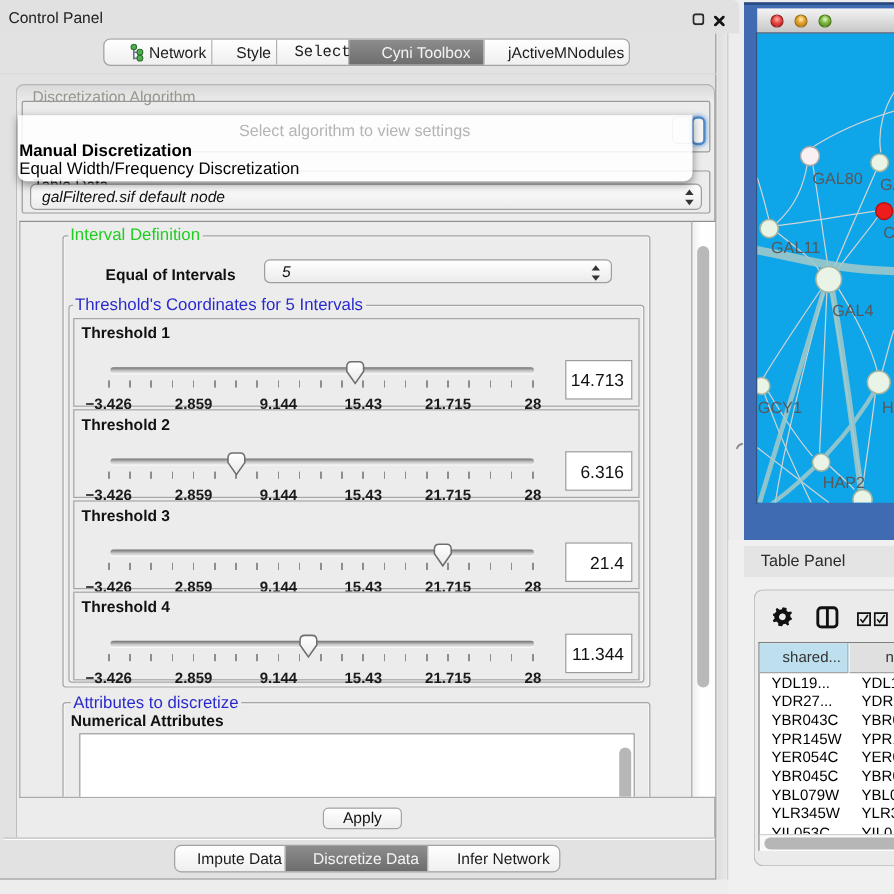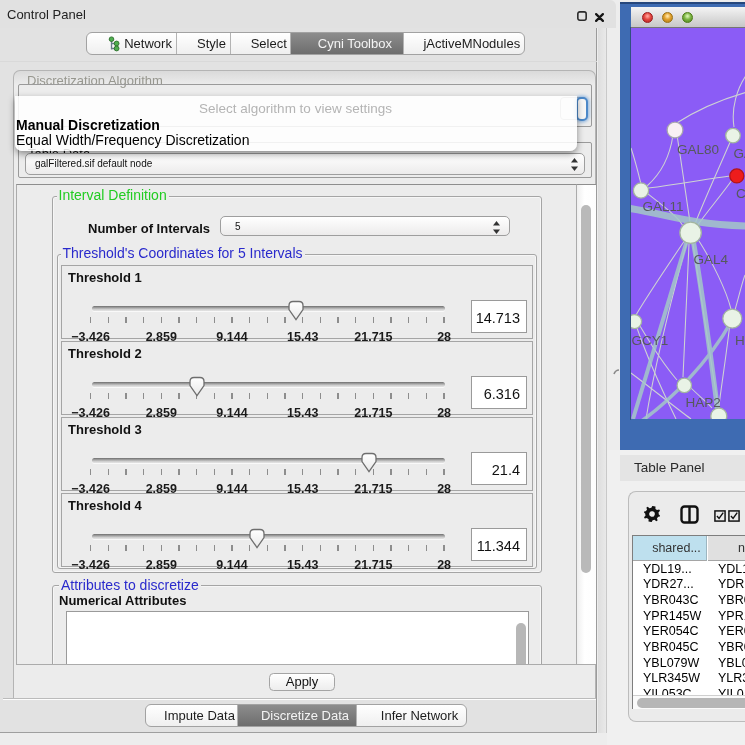--- a/index.html
+++ b/index.html
@@ -28,21 +28,21 @@
 <div class="abs" id="tabbar" style="left:85.5px;top:32px;width:439.5px;height:23px;border:1px solid #a2a2a2;border-radius:6px;background:linear-gradient(#ffffff,#efefef);display:flex;overflow:hidden;">
   <div class="seg" style="width:90.5px;">
     <svg width="15" height="16" viewBox="0 0 15 16" style="margin-right:3px;">
       <path d="M5.5 3.5 L5.5 13.5 M5.5 7.5 L10.5 7.5 M5.5 12.5 L10.5 12.5" stroke="#68798a" stroke-width="1.3" fill="none"></path>
       <circle cx="5.5" cy="3.2" r="2.3" fill="#4fae4f" stroke="#2d6e2d" stroke-width="0.9"></circle>
       <circle cx="10.6" cy="7.5" r="2.4" fill="#4fae4f" stroke="#2d6e2d" stroke-width="0.9"></circle>
       <circle cx="10.6" cy="12.5" r="2.4" fill="#4fae4f" stroke="#2d6e2d" stroke-width="0.9"></circle>
     </svg>
     Network</div>
   <div class="seg" style="width:55px;">Style</div>
-  <div class="seg" style="width:60px;">Select</div>
+  <div class="seg" style="width:60px;font-family:Liberation Mono, monospace;">Select</div>
   <div class="seg segsel" style="width:113px;">Cyni Toolbox</div>
   <div class="seg" style="width:121px;border-right:none;">jActiveMNodules</div>
 </div>
 <style>
   .seg { display:flex;align-items:center;justify-content:center;font-size:13px;color:#1c1c1c;border-right:1px solid #b3b3b3;height:100%;padding-left:16px; }
   .segsel { background:linear-gradient(#8d8d8d,#6d6d6d); color:#f4f4f4; }
 </style>
 
 
 <div class="abs" style="left:0px;top:60.5px;width:597px;height:1px;background:#d9d9d9;"></div>
@@ -58,29 +58,29 @@
 <div class="abs" style="left:18px;top:142px;width:574px;height:36px;border:1px solid #9a9a9a;border-radius:2px;"></div>
 <div class="abs" style="left:25px;top:135px;width:72px;font-size:13px;color:#111;background:#ececec;padding:11px 3px;">Table Data</div>
 <div class="abs combo" style="left:25px;top:152.5px;width:560px;height:22px;">
   <span style="margin-left:9px;">galFiltered.sif default node</span>
   <svg class="abs" style="right:5px;top:3px;" width="9" height="15" viewBox="0 0 9 15">
       <path d="M4.5 1 L8 5.5 L1 5.5 Z" fill="#333"></path>
       <path d="M4.5 14 L8 9.5 L1 9.5 Z" fill="#333"></path>
     </svg>
 </div>
 <style>
-  .combo { background:linear-gradient(#ffffff,#ecebeb); border:1px solid #9e9e9e; border-radius:5px; display:flex; align-items:center; font-size:10px; color:#111; }
+  .combo { background:linear-gradient(#ffffff,#ecebeb); border:1px solid #9e9e9e; border-radius:5px; display:flex; align-items:center; font-size:13px; color:#111;font-style:italic; }
 </style>
 
 
 <div class="abs" id="viewport" style="left:16px;top:184px;width:560px;height:481px;background:#ececec;border-top:1px solid #8e8e8e;border-left:1px solid #ababab;border-bottom:1px solid #ababab;overflow:hidden;">
 
   <div class="abs grp" style="left:35px;top:11px;width:490px;height:377px;"></div>
   <div class="abs glabel" style="left:39.5px;top:2px;color:#22cc22;">Interval Definition</div>
-  <div class="abs" style="left:71px;top:36px;font-size:13px;font-weight:bold;color:#111;">Number of Intervals</div>
+  <div class="abs" style="left:71px;top:36px;font-size:13px;font-weight:bold;color:#111;">Equal of Intervals</div>
   <div class="abs combo" style="left:203px;top:31px;width:290px;height:20px;">
     <span style="margin-left:14px;">5</span>
     <svg class="abs" style="right:8px;top:2.5px;" width="9" height="15" viewBox="0 0 9 15">
         <path d="M4.5 1 L8 5.5 L1 5.5 Z" fill="#333"></path>
         <path d="M4.5 14 L8 9.5 L1 9.5 Z" fill="#333"></path>
       </svg>
   </div>
 
   <div class="abs grp" style="left:40px;top:69px;width:480px;height:315px;"></div>
   <div class="abs glabel" style="left:43.5px;top:60px;color:#2a2acc;">Threshold's Coordinates for 5 Intervals</div>
@@ -192,21 +192,21 @@
   </svg>
 
 
 <div class="abs" style="left:620px;top:2px;width:125px;height:448px;background:#3e6bb2;border-top:2px solid #26477c;"></div>
 <div class="abs" style="left:631px;top:7px;width:114px;height:21px;background:linear-gradient(#f4f4f4,#c7c7c7);border-bottom:1px solid #757575;"></div>
 <div class="abs tl" style="left:641.5px;top:12px;background:radial-gradient(circle at 50% 35%, #ff9d96 8%, #e34840 45%, #b71f22 95%);border:1px solid #9a1b1e;"></div>
 <div class="abs tl" style="left:661.5px;top:12px;background:radial-gradient(circle at 50% 35%, #ffe2a0 8%, #e0a02c 45%, #b37a14 95%);border:1px solid #9a7013;"></div>
 <div class="abs tl" style="left:681.5px;top:12px;background:radial-gradient(circle at 50% 35%, #d2f0a8 8%, #7cb544 45%, #508418 95%);border:1px solid #4c7a16;"></div>
 <style> .tl { width:11px;height:11px;border-radius:50%; } </style>
 <div class="abs" style="left:630px;top:27px;width:1px;height:393px;background:#31507f;"></div>
-<div class="abs" id="canvas" style="left:631px;top:28px;width:114px;height:391px;background:#8b5cf6;overflow:hidden;">
+<div class="abs" id="canvas" style="left:631px;top:28px;width:114px;height:391px;background:#0ea5e9;overflow:hidden;">
 <svg width="114" height="391" viewBox="0 0 114 391">
   <g stroke="#ced3d3" stroke-width="1.05" fill="none">
     <path d="M 44 96 C 70 79, 95 70, 116 64"></path>
     <path d="M 103 99 C 100 80, 106 60, 116 46"></path>
     <path d="M 42 107 C 38 135, 25 150, 16 158"></path>
     <path d="M 46 107 C 52 145, 56 175, 59 194"></path>
     <path d="M 100 112 C 88 140, 72 175, 64 196"></path>
     <path d="M 101 152 C 92 165, 75 185, 66 198"></path>
     <path d="M 17 166 C 35 180, 48 190, 52 198"></path>
     <path d="M 17 160 C 50 156, 80 150, 100 148"></path>

